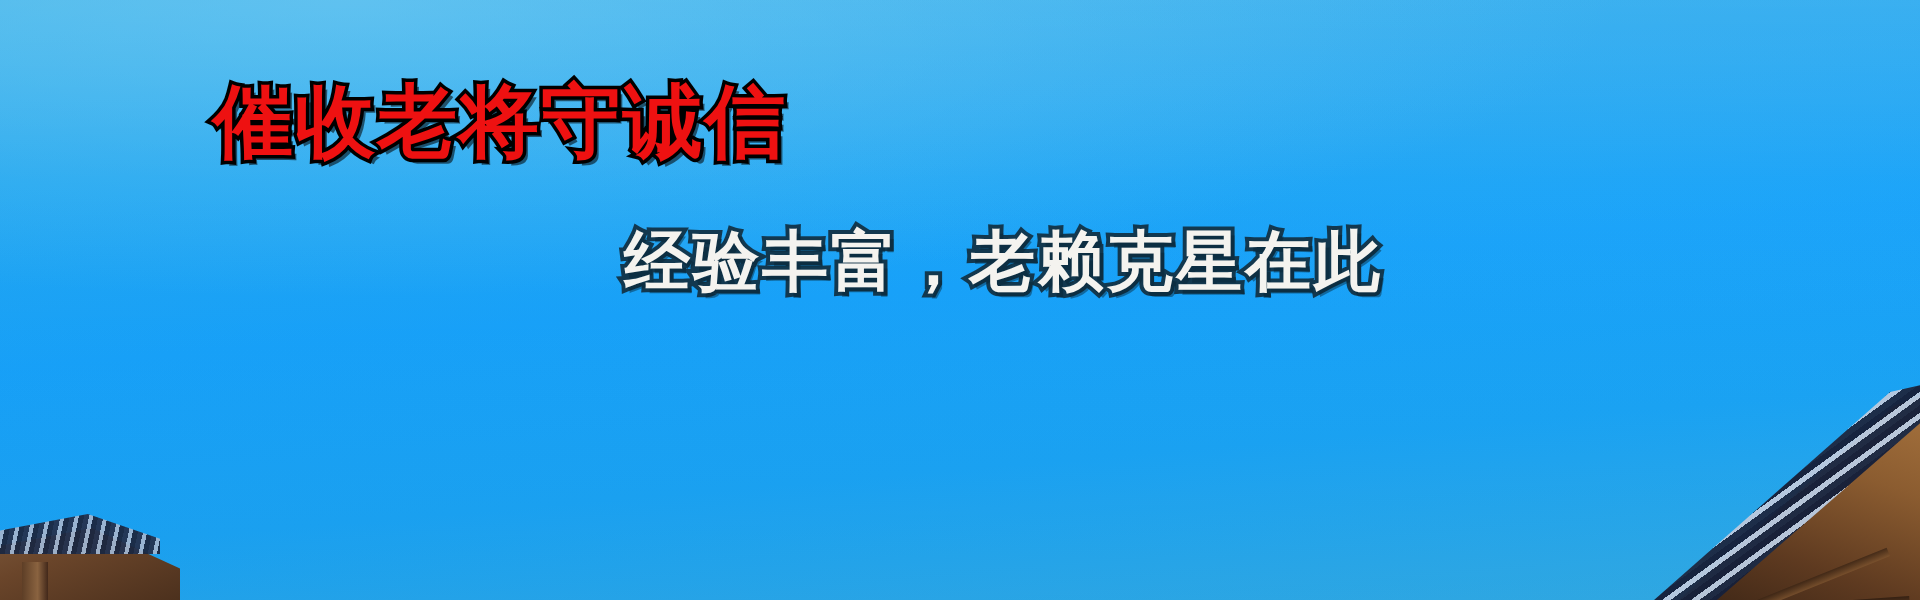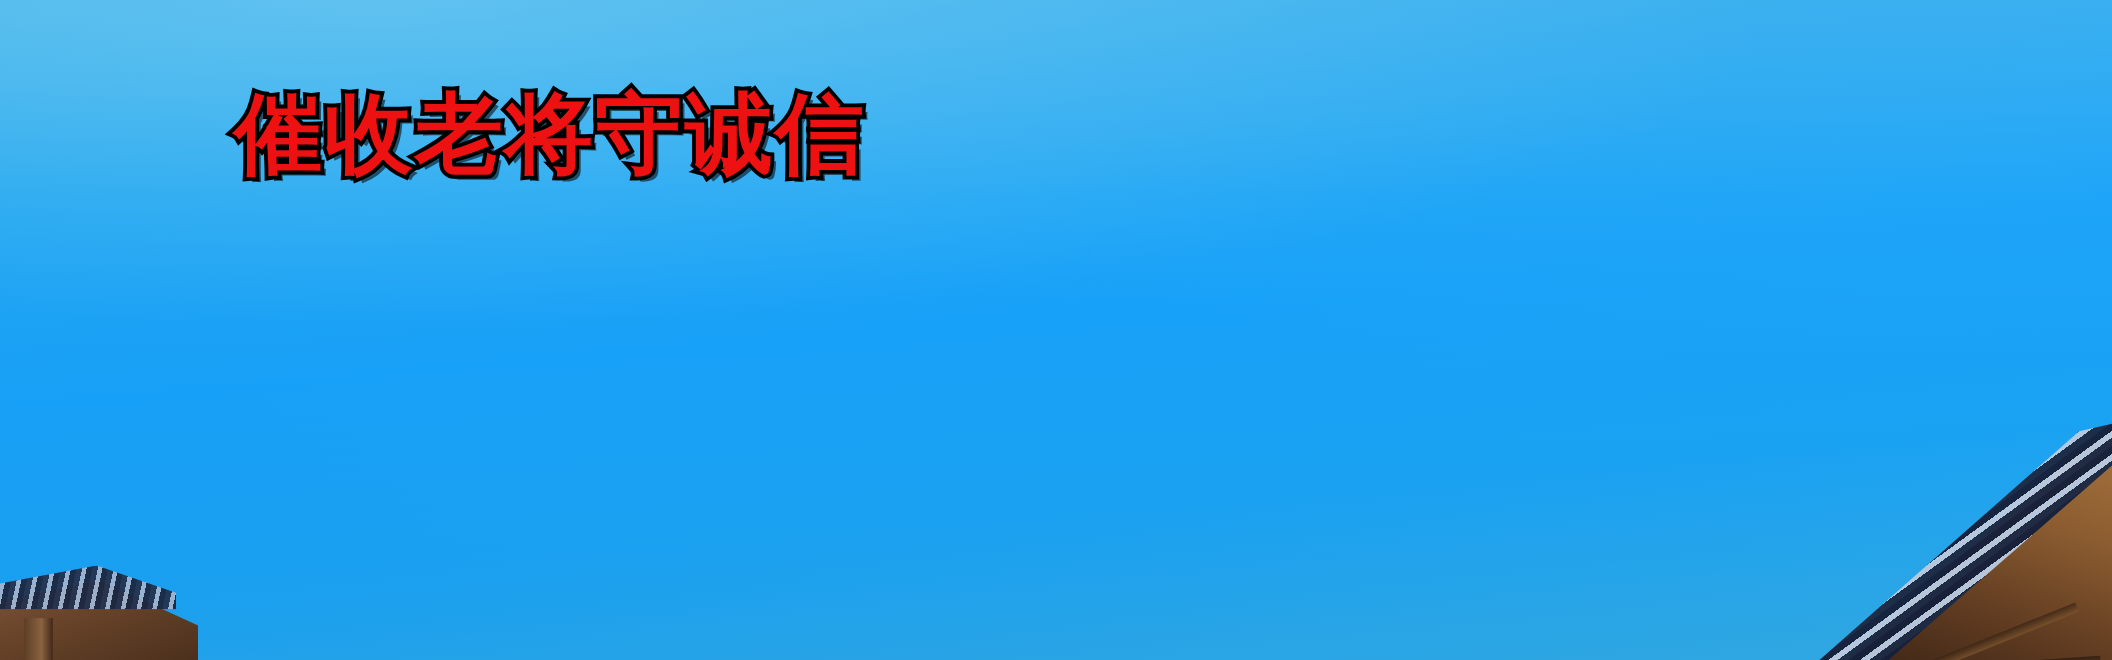--- a/index.html
+++ b/index.html
@@ -5,21 +5,21 @@
   html, body {
     margin: 0;
     padding: 0;
     background: #000;
   }
   #banner {
     position: relative;
     width: 1920px;
     height: 600px;
     overflow: hidden;
-    font-family: Liberation Sans, sans-serif;
+    font-family: Liberation Serif, serif;
     background: linear-gradient(175deg, #2eace6 0%, #23a7ef 22%, #18a3fb 48%, #1ba6f7 72%, #35b0e8 100%);
   }
 
   
   .sky-wash {
     position: absolute;
     inset: 0;
     background:
       radial-gradient(120% 90% at 18% 0%, rgba(120,205,245,0.55) 0%, rgba(120,205,245,0.0) 55%),
       radial-gradient(110% 80% at 85% 5%, rgba(60,175,240,0.35) 0%, rgba(60,175,240,0) 60%),
@@ -184,15 +184,16 @@
 
   <div class="roof-right">
     <div class="gable"></div>
     <div class="eave"></div>
     <div class="beam"></div>
     <div class="beam2"></div>
   </div>
 
   <div class="line1">催收老将守诚信</div>
 
+  <div class="line2">经验丰富，老赖克星在此</div>
 
 
 </div>
 
 </body></html>

